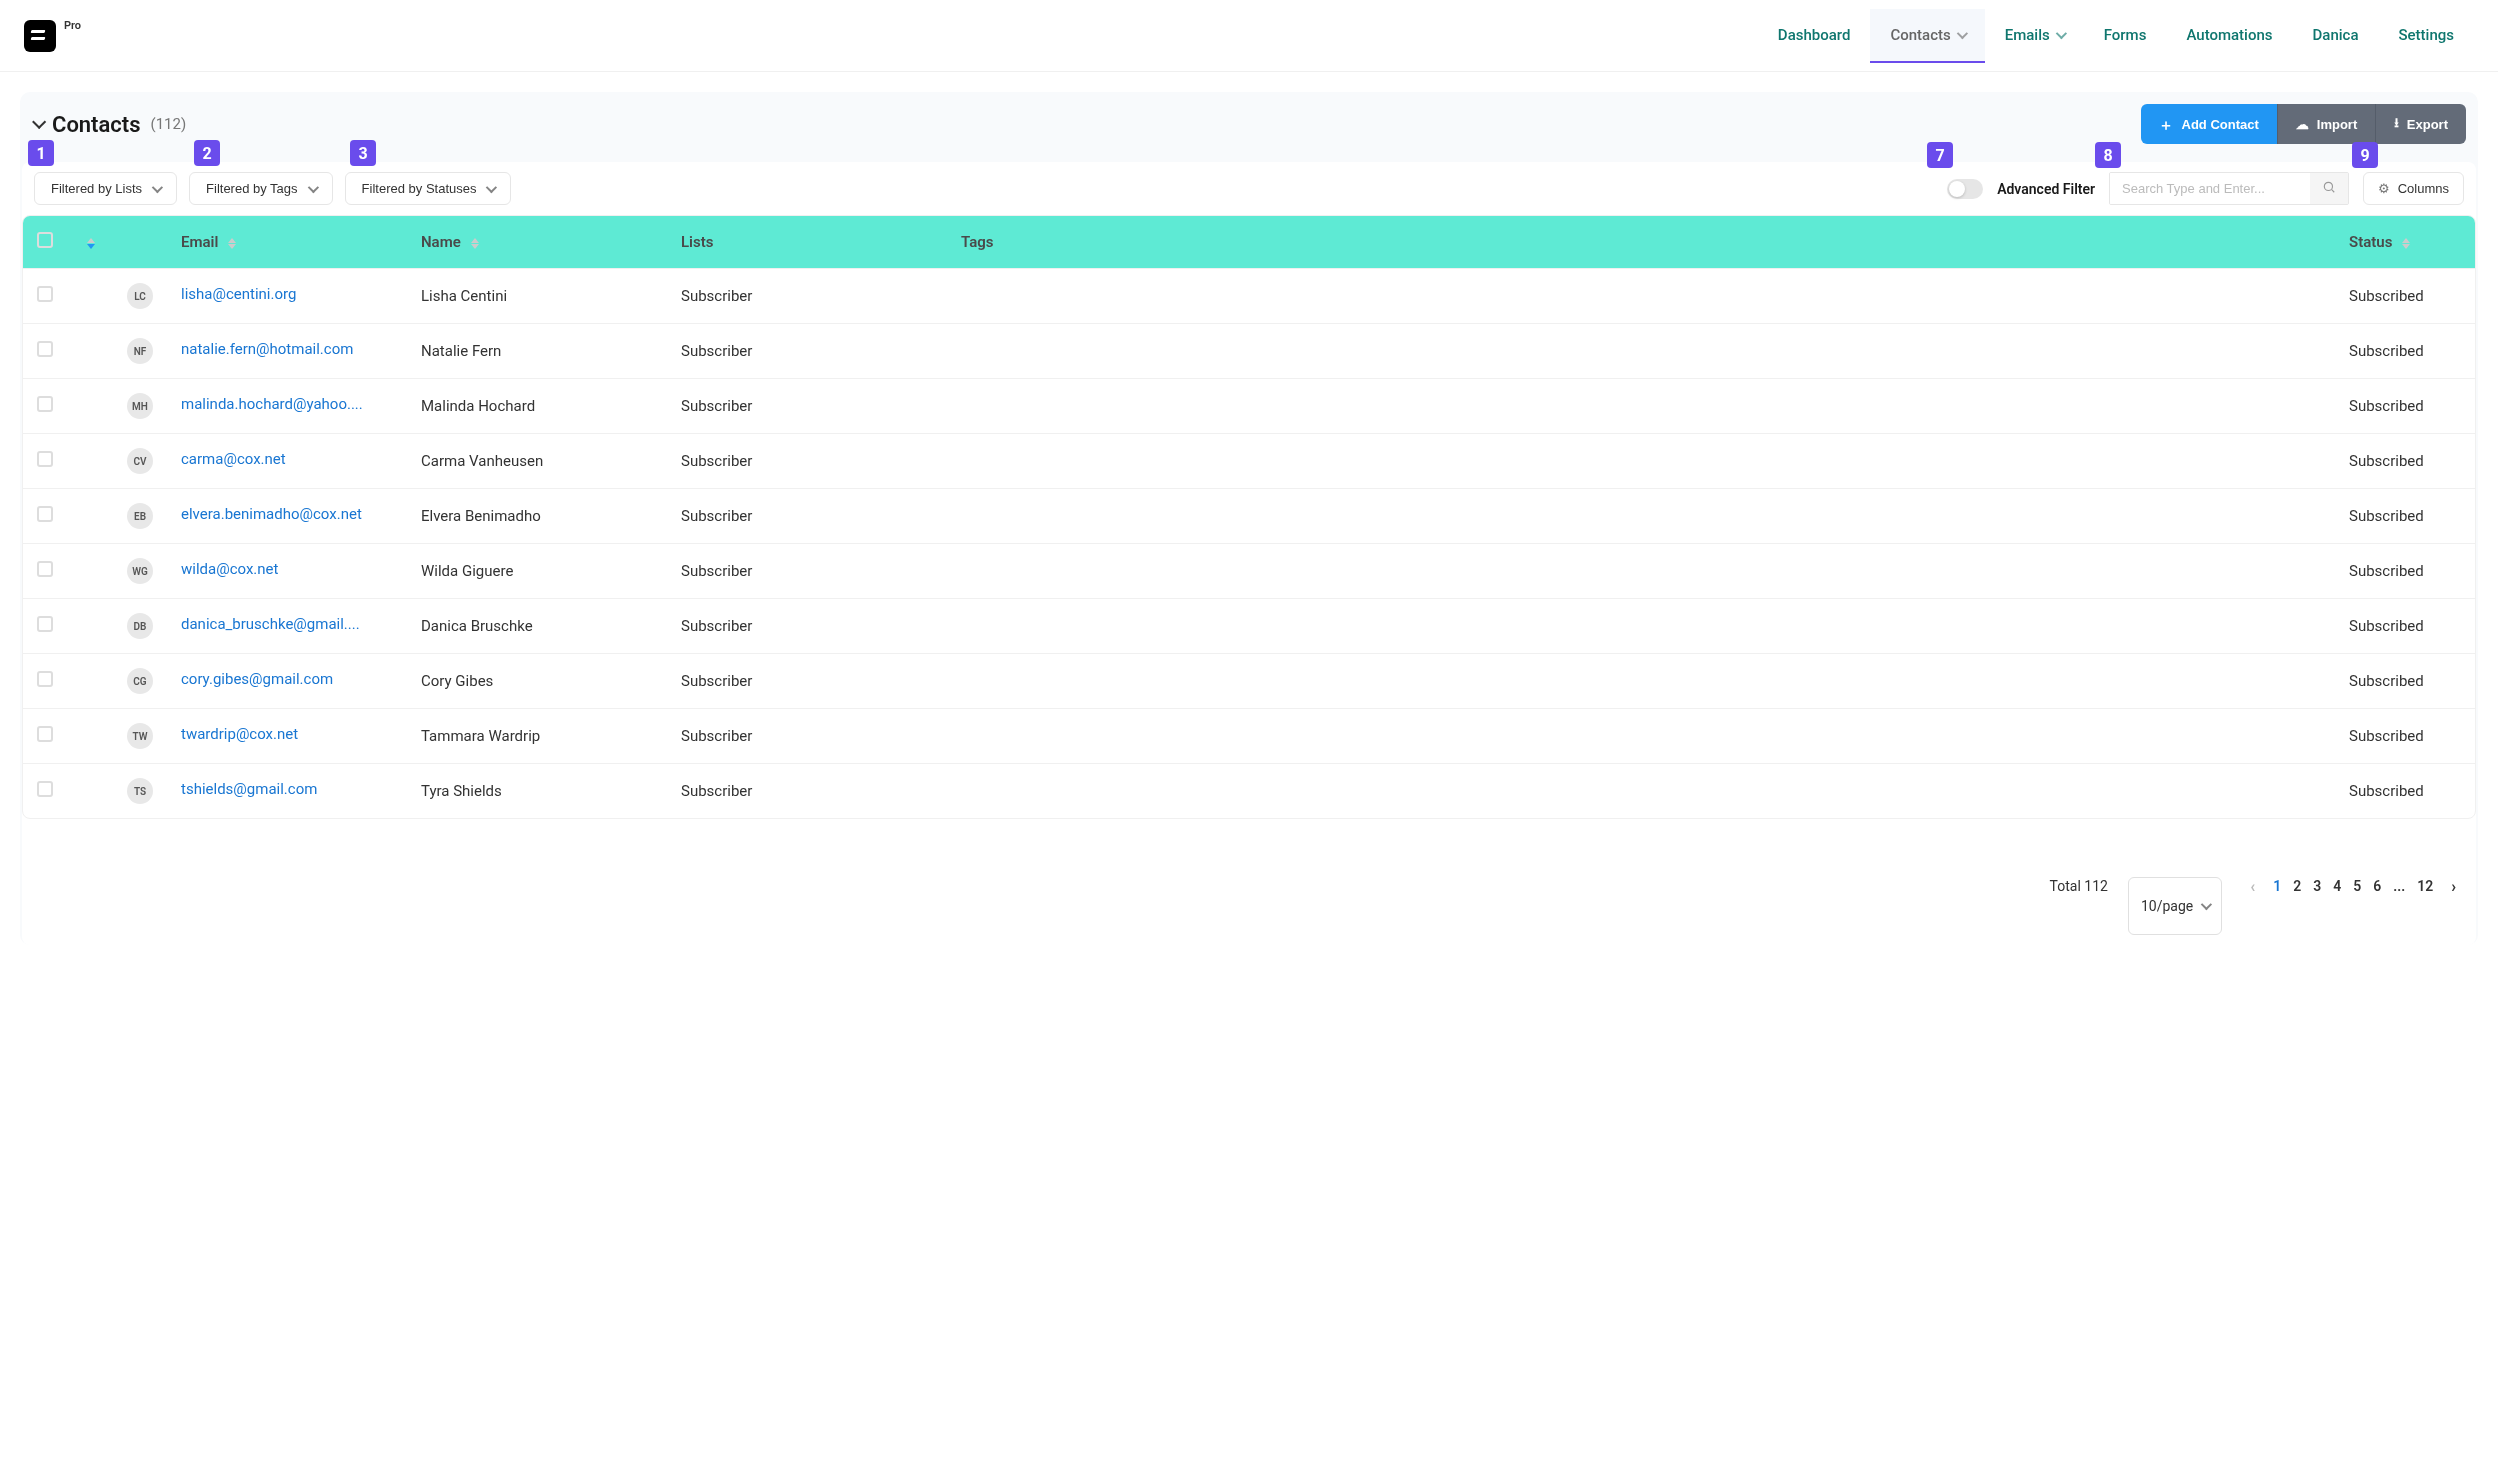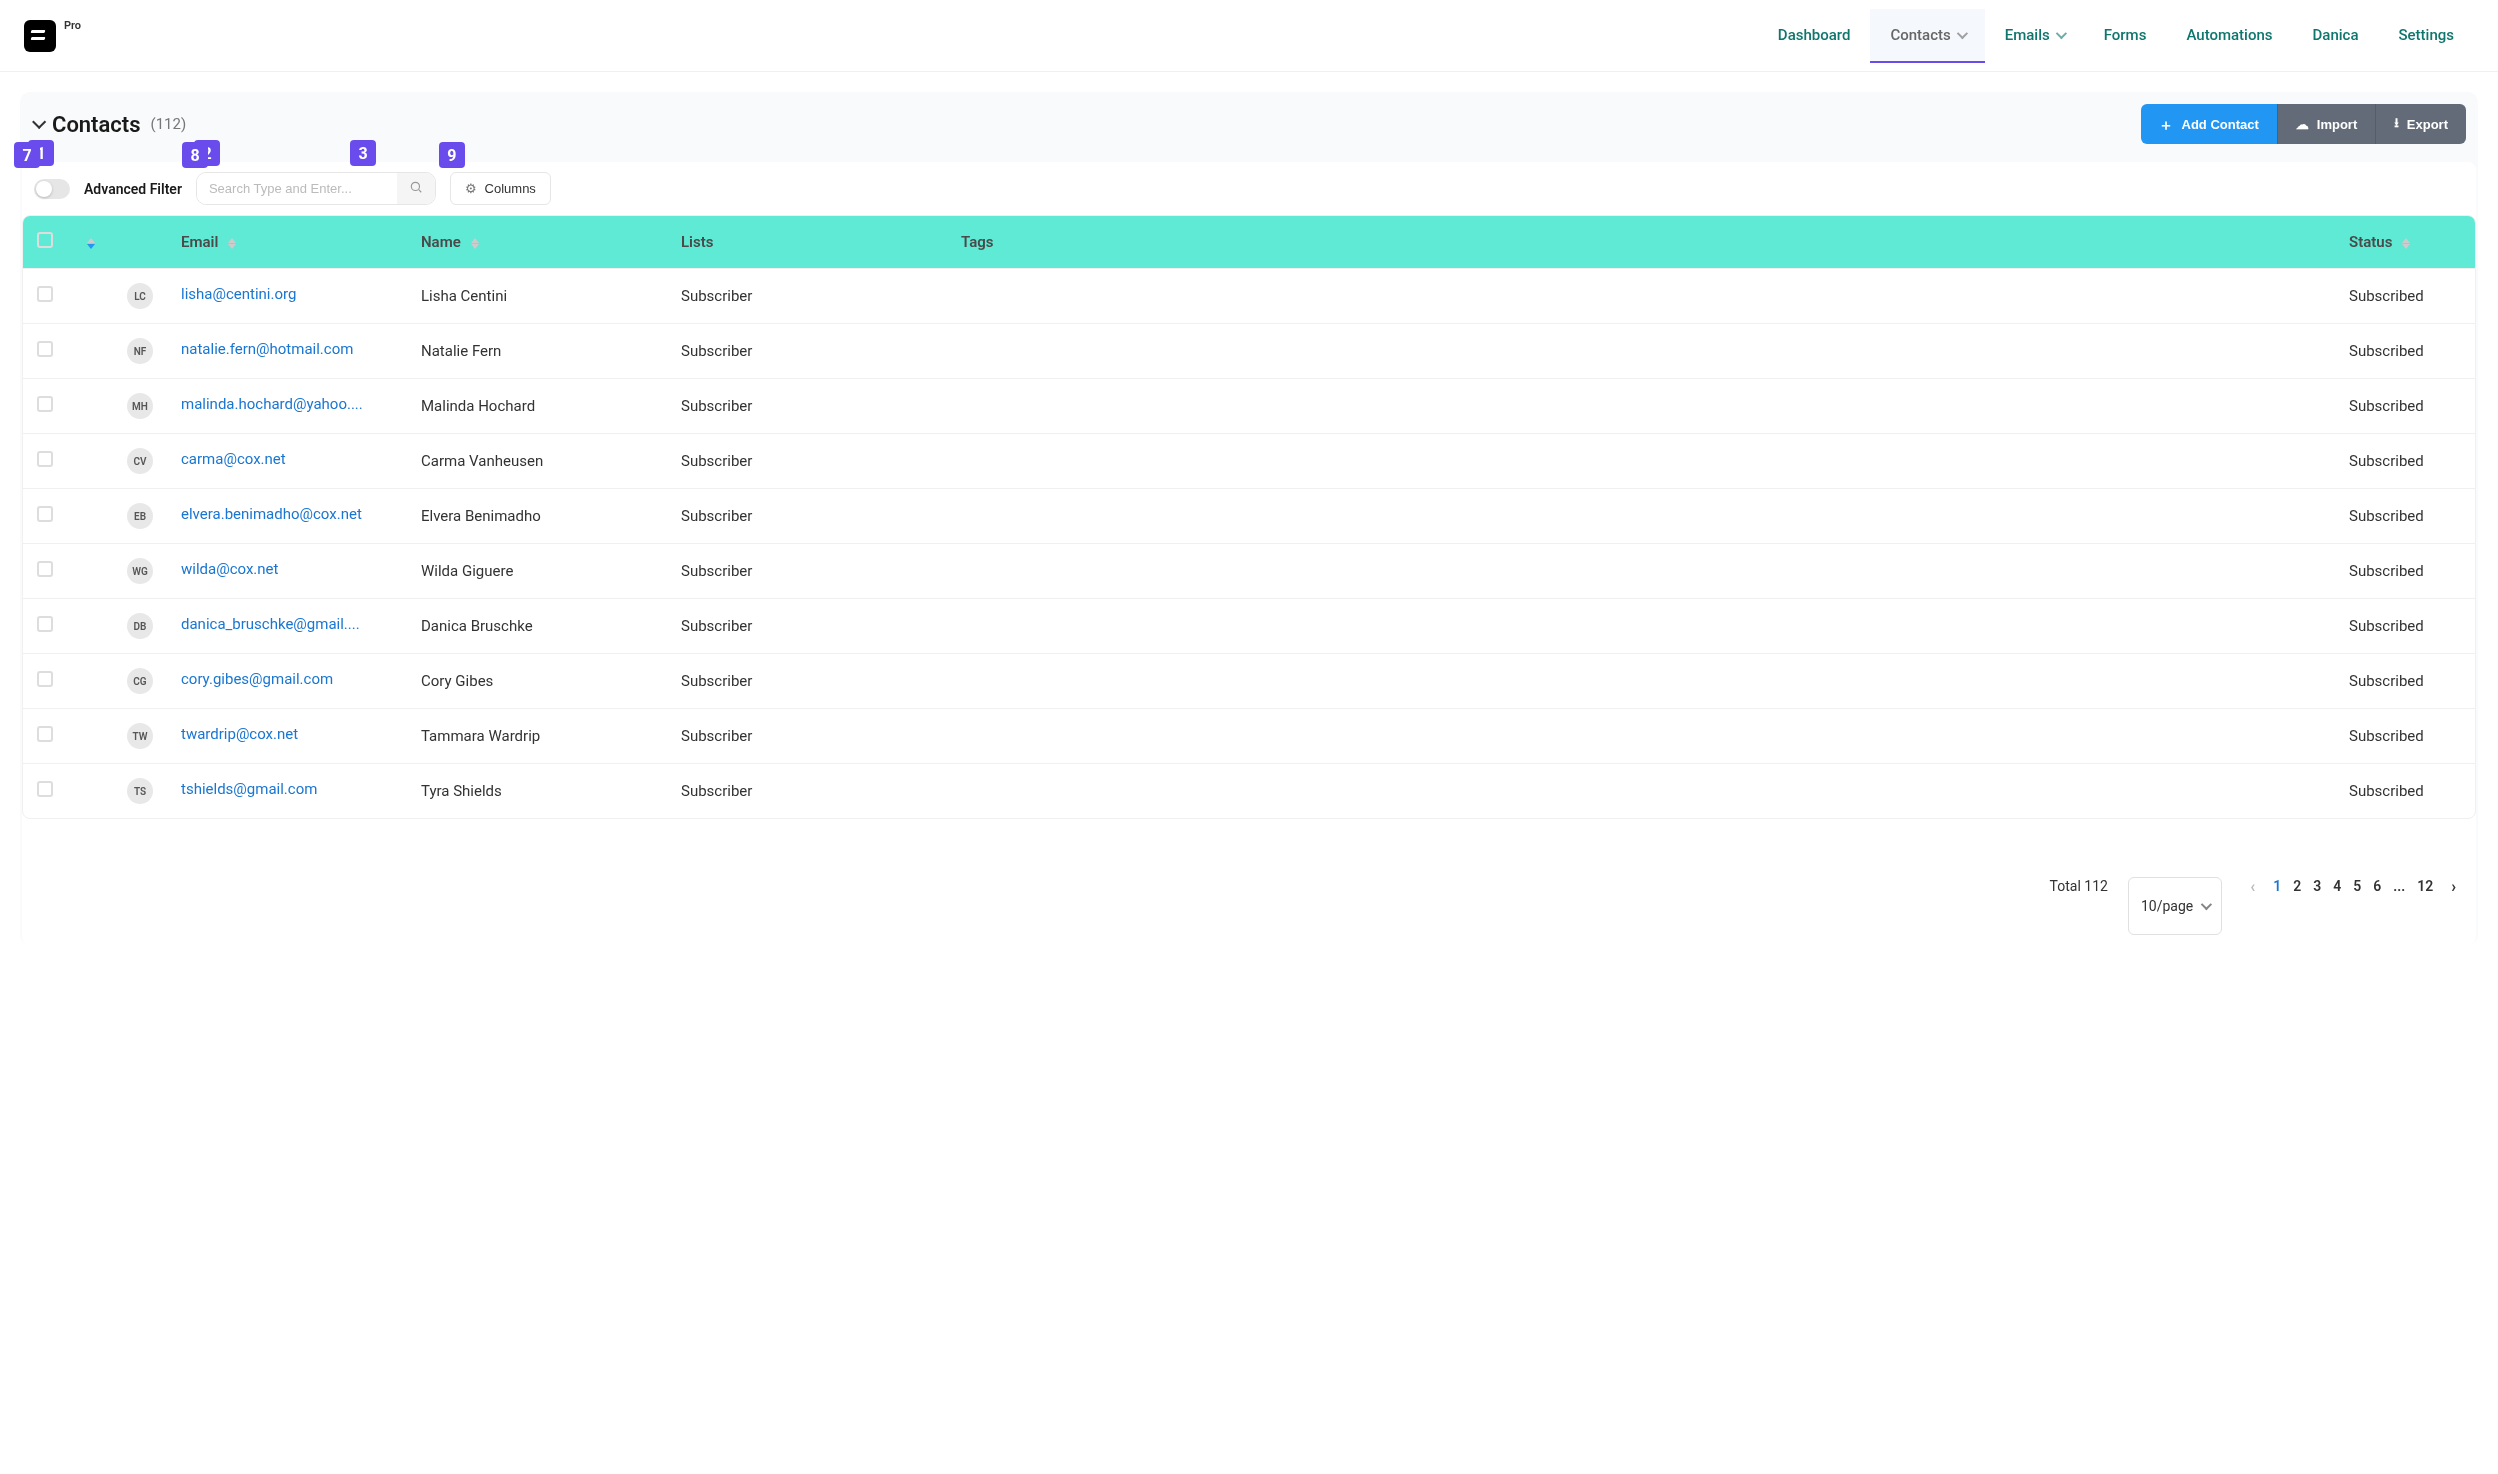--- a/index.html
+++ b/index.html
@@ -194,21 +194,21 @@
 }
 .adv-filter-label {
   font-size: 14px;
   font-weight: 600;
   color: #1a1a1a;
 }
 .search-wrap {
   display: flex;
   align-items: stretch;
   border: 1px solid #e6e6e6;
-  border-radius: 10px;
+  border-radius: 2px;
   overflow: hidden;
 }
 .search-input {
   border: none;
   padding: 8px 12px;
   font-size: 13px;
   width: 200px;
   outline: none;
 }
 .search-input::placeholder { color: #bbb; font-weight: 500; }
@@ -445,20 +445,34 @@
         <div class="badge" style="left:6px; top:-22px;">
             <span>1</span>
           </div>
         <div class="badge" style="left:172px; top:-22px;">
             <span>2</span>
           </div>
         <div class="badge" style="left:328px; top:-22px;">
             <span>3</span>
           </div>
 
+        <div class="filter-group">
+          <button class="filter-btn">
+            <span>Filtered by Lists</span>
+            <span class="chevron-down"></span>
+          </button>
+          <button class="filter-btn">
+            <span>Filtered by Tags</span>
+            <span class="chevron-down"></span>
+          </button>
+          <button class="filter-btn">
+            <span>Filtered by Statuses</span>
+            <span class="chevron-down"></span>
+          </button>
+        </div>
 
         <div class="filter-right" style="position:relative;">
           <div class="badge" style="left:-20px; top:-30px;">
               <span>7</span>
             </div>
           <div class="badge" style="left:148px; top:-30px;">
               <span>8</span>
             </div>
           <div class="badge" style="right:86px; top:-30px;">
               <span>9</span>

